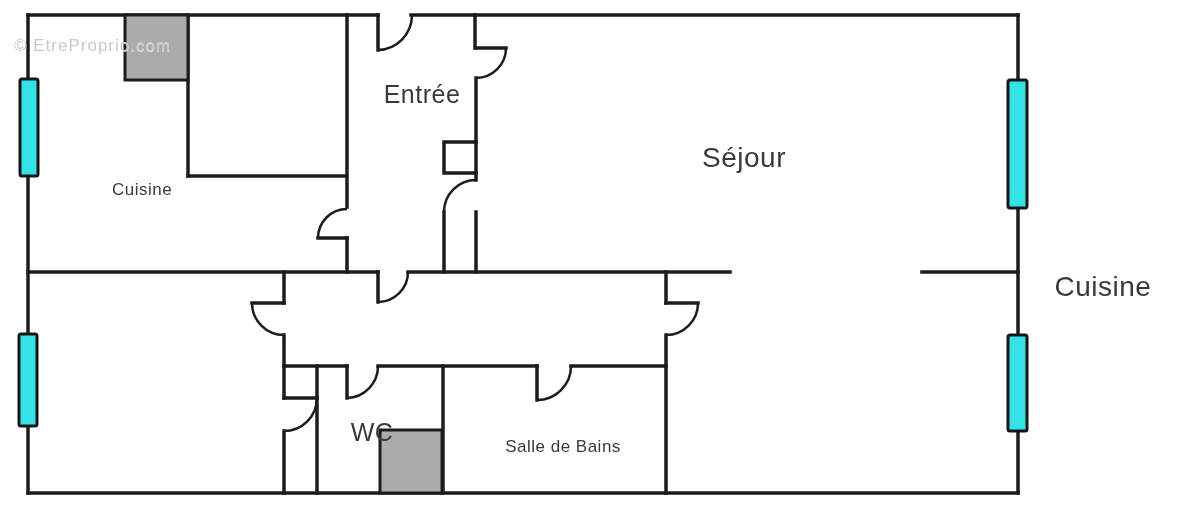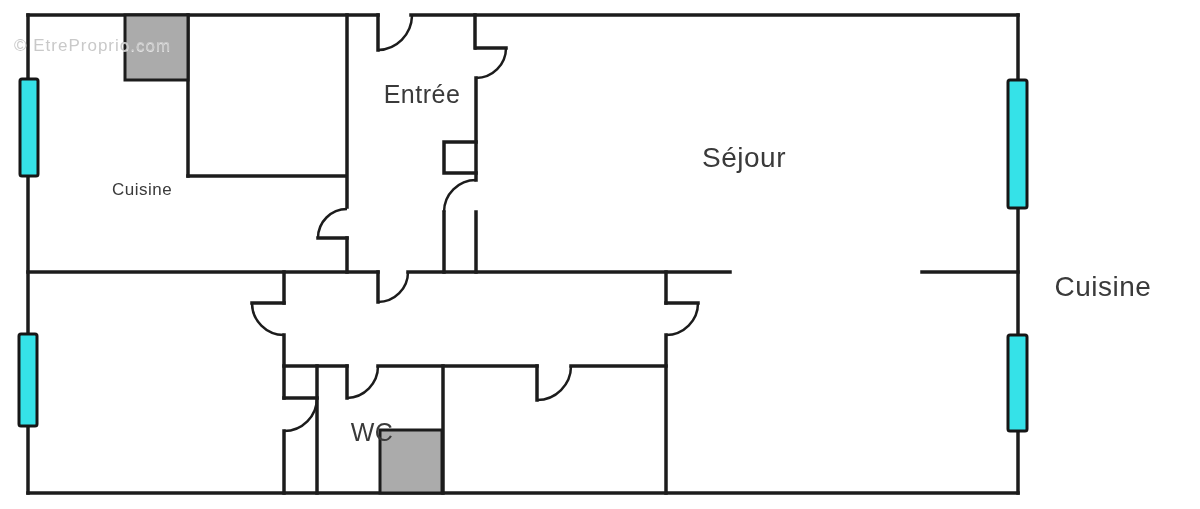--- a/index.html
+++ b/index.html
@@ -97,15 +97,16 @@
       <rect x="1008" y="80" width="19" height="128" rx="2" fill="#35e2e8"></rect>
       <rect x="1008" y="335" width="19" height="96" rx="2" fill="#35e2e8"></rect>
     </g>
   </svg>
 
   <span class="room-label fs26" style="left:142px;top:190px;">Cuisine</span>
   <span class="room-label fs25" style="left:422px;top:94px;">Entrée</span>
   <span class="room-label fs27" style="left:744px;top:158px;">Séjour</span>
   <span class="room-label fs27" style="left:1103px;top:287px;">Cuisine</span>
   <span class="room-label fs25" style="left:372px;top:432px;">WC</span>
+  <span class="room-label fs26" style="left:563px;top:447px;">Salle de Bains</span>
 
   <div id="watermark">© EtreProprio.com</div>
 </div>
 
 </body></html>

